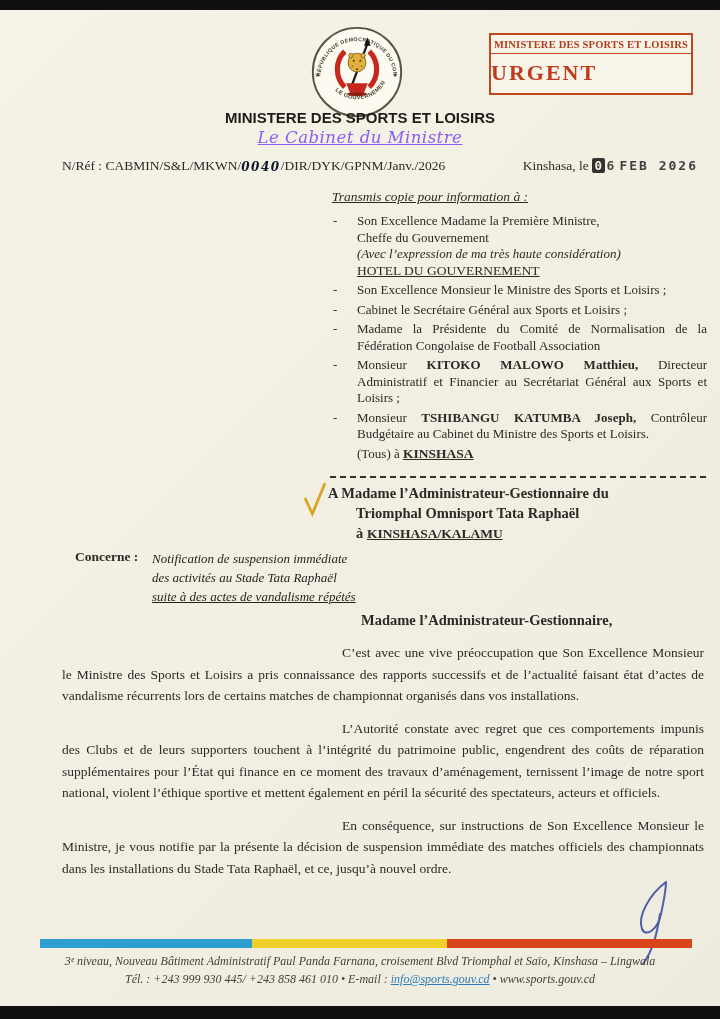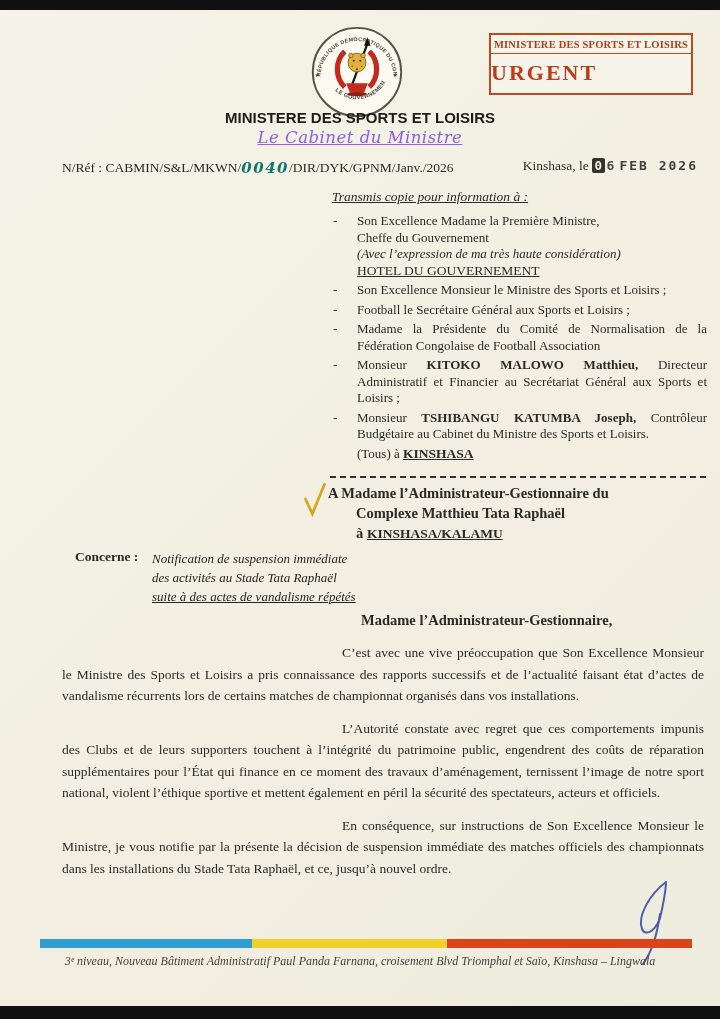--- a/index.html
+++ b/index.html
@@ -27,22 +27,22 @@
     font-size:22px;letter-spacing:2px;font-family:"Liberation Serif",serif;}
 
   .ministry-title{position:absolute;left:210px;top:109px;width:300px;text-align:center;
     font-family:"Liberation Sans",sans-serif;font-weight:bold;font-size:15px;color:#1d1c18;}
   .cabinet{position:absolute;left:210px;top:128px;width:300px;text-align:center;
     font-style:italic;font-size:16.5px;font-family:"DejaVu Serif",serif;color:#8b5cf6;
     text-decoration:underline;letter-spacing:.5px;}
 
   .ref-row{position:absolute;left:62px;top:158px;width:636px;display:flex;justify-content:space-between;
     font-size:13.5px;white-space:nowrap;}
-  .hw-gold{font-family:"DejaVu Serif",serif;font-style:italic;font-weight:bold;color:#0f766e;
-    font-size:15px;letter-spacing:1.5px;position:relative;top:1px;margin-top:27px;}
+  .hw-gold{font-family:"DejaVu Serif",serif;font-style:italic;font-weight:bold;color:#0f172a;
+    font-size:12px;letter-spacing:1.5px;position:relative;top:1px;margin-top:27px;}
   .stamp{font-family:"DejaVu Sans Mono",monospace;font-weight:bold;}
   .stamp-zero{background:#343330;color:#f3f0e4;padding:0 2.5px;border-radius:2px;font-size:12.5px;}
   .stamp-day{color:#4e4a42;font-size:13px;margin-left:2px;}
   .stamp-my{color:#404040;font-size:13px;letter-spacing:2px;margin-left:5px;}
 
   .copy-header{position:absolute;left:280px;top:189px;width:300px;text-align:center;
     font-style:italic;font-size:13.5px;text-decoration:underline;}
 
   .recipients{position:absolute;left:333px;top:213px;width:374px;font-size:13px;line-height:16.5px;}
   .rcpt{display:flex;margin-bottom:3px;}
@@ -141,21 +141,21 @@
       <i>(Avec l’expression de ma très haute considération)</i><br>
       <span class="hotel">HOTEL DU GOUVERNEMENT</span>
     </span>
   </div>
   <div class="rcpt">
     <span class="dash">-</span>
     <span class="txt">Son Excellence Monsieur le Ministre des Sports et Loisirs ;</span>
   </div>
   <div class="rcpt">
     <span class="dash">-</span>
-    <span class="txt">Football le Secrétaire Général aux Sports et Loisirs ;</span>
+    <span class="txt">Cabinet le Secrétaire Général aux Sports et Loisirs ;</span>
   </div>
   <div class="rcpt">
     <span class="dash">-</span>
     <span class="txt">Madame la Présidente du Comité de Normalisation de la Fédération Congolaise de Football Association</span>
   </div>
   <div class="rcpt">
     <span class="dash">-</span>
     <span class="txt"><span>Monsieur </span><span class="bold">KITOKO MALOWO Matthieu,</span><span> Directeur Administratif et Financier au Secrétariat Général aux Sports et Loisirs ;</span></span>
   </div>
   <div class="rcpt">
@@ -166,21 +166,21 @@
 </div>
 
 <div class="dash-sep"></div>
 
 <svg class="check-mark" viewBox="0 0 24 34">
   <path d="M3,17 L9.5,31 L21,3" stroke="#d9a51e" stroke-width="2.6" fill="none" stroke-linecap="round"></path>
 </svg>
 
 <div class="addressee">
   <div>A Madame l’Administrateur-Gestionnaire du</div>
-  <div class="ind">Complexe Matthieu Tata Raphaël</div>
+  <div class="ind">Triomphal Omnisport Tata Raphaël</div>
   <div class="ind"><span>à </span><span class="city">KINSHASA/KALAMU</span></div>
 </div>
 
 <div class="concerne">
   <span class="label">Concerne :</span>
   <div class="lines">
     <div>Notification de suspension immédiate</div>
     <div>des activités au Stade Tata Raphaël</div>
     <div class="u">suite à des actes de vandalisme répétés</div>
   </div>
@@ -200,13 +200,20 @@
 </svg>
 
 <div class="tricolor">
   <div class="seg" style="width:32.5%;background:#2e9fd0;"></div>
   <div class="seg" style="width:30%;background:#f0d12b;"></div>
   <div class="seg" style="width:37.5%;background:#d9441a;"></div>
 </div>
 
 <div class="footer">
   <div>3ᵉ niveau, Nouveau Bâtiment Administratif Paul Panda Farnana, croisement Blvd Triomphal et Saïo, Kinshasa – Lingwala</div>
+  <div>
+    <span>Tél. : +243 999 930 445/ +243 858 461 010</span>
+    <span>•</span>
+    <span>E-mail : </span><a href="#">info@sports.gouv.cd</a>
+    <span>•</span>
+    <span>www.sports.gouv.cd</span>
+  </div>
 </div>
 
 </body></html>

